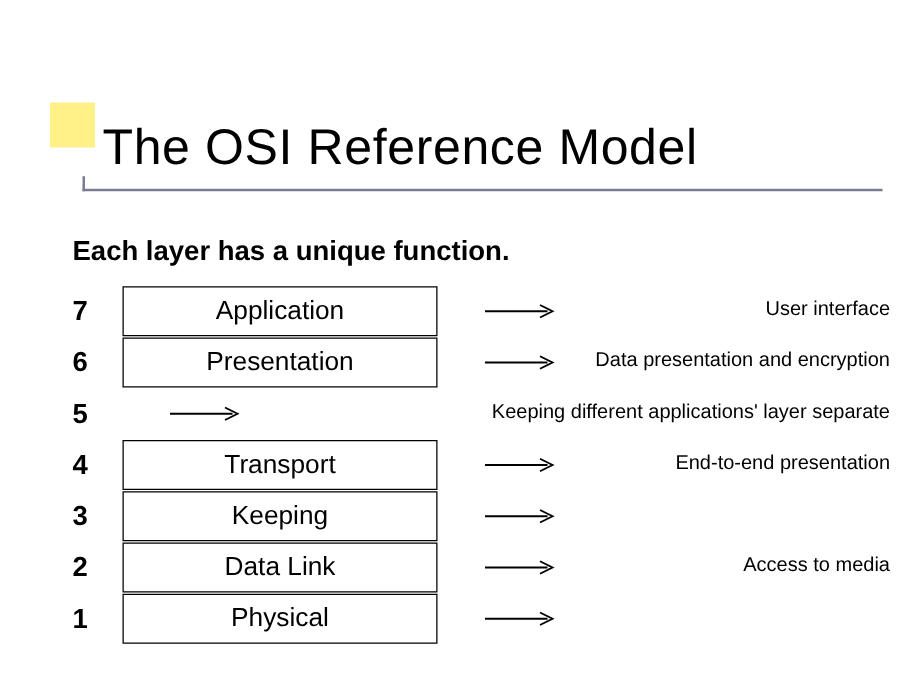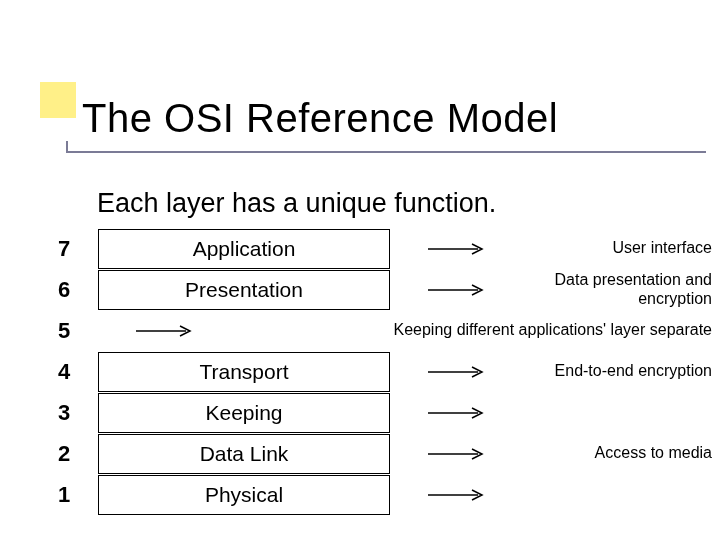--- a/index.html
+++ b/index.html
@@ -51,43 +51,42 @@
     left: 26px;
     bottom: -2px;
     width: 0;
     height: 12px;
     border-left: 2px solid #7b7b96;
   }
   .subtitle {
     position: absolute;
     left: 58px;
     top: 188px;
-    font-size: 27px;
-    font-weight: 400;
-    margin-left: 39px;
+    font-size: 22px;
+    font-weight: 700;
   }
   .content {
     position: absolute;
     left: 58px;
     top: 228px;
     right: 8px;
   }
   .row {
     display: flex;
     align-items: center;
     height: 41px;
   }
   .num {
     width: 40px;
     font-size: 22px;
     font-weight: 700;
     text-align: left;
   }
   .layer-box {
-    width: 292px;
+    width: 252px;
     height: 40px;
     border: 1.5px solid #000;
     display: flex;
     align-items: center;
     justify-content: center;
     font-size: 21px;
     font-weight: 400;
     background: #fff;
   }
   .arrow {
@@ -164,21 +163,21 @@
     <div class="num">4</div>
     <div class="layer-box">
       <span>Transport</span>
     </div>
     <div class="arrow">
       <svg width="60" height="12" viewBox="0 0 60 12">
           <line x1="0" y1="6" x2="50" y2="6" stroke="#000" stroke-width="1.5"></line>
           <polyline points="44,1 54,6 44,11" fill="none" stroke="#000" stroke-width="1.5"></polyline>
         </svg>
     </div>
-    <div class="desc">End-to-end encryption</div>
+    <div class="desc">End-to-end presentation</div>
   </div>
 
   <div class="row">
     <div class="num">3</div>
     <div class="layer-box">
       <span>Keeping</span>
     </div>
     <div class="arrow">
       <svg width="60" height="12" viewBox="0 0 60 12">
           <line x1="0" y1="6" x2="50" y2="6" stroke="#000" stroke-width="1.5"></line>

